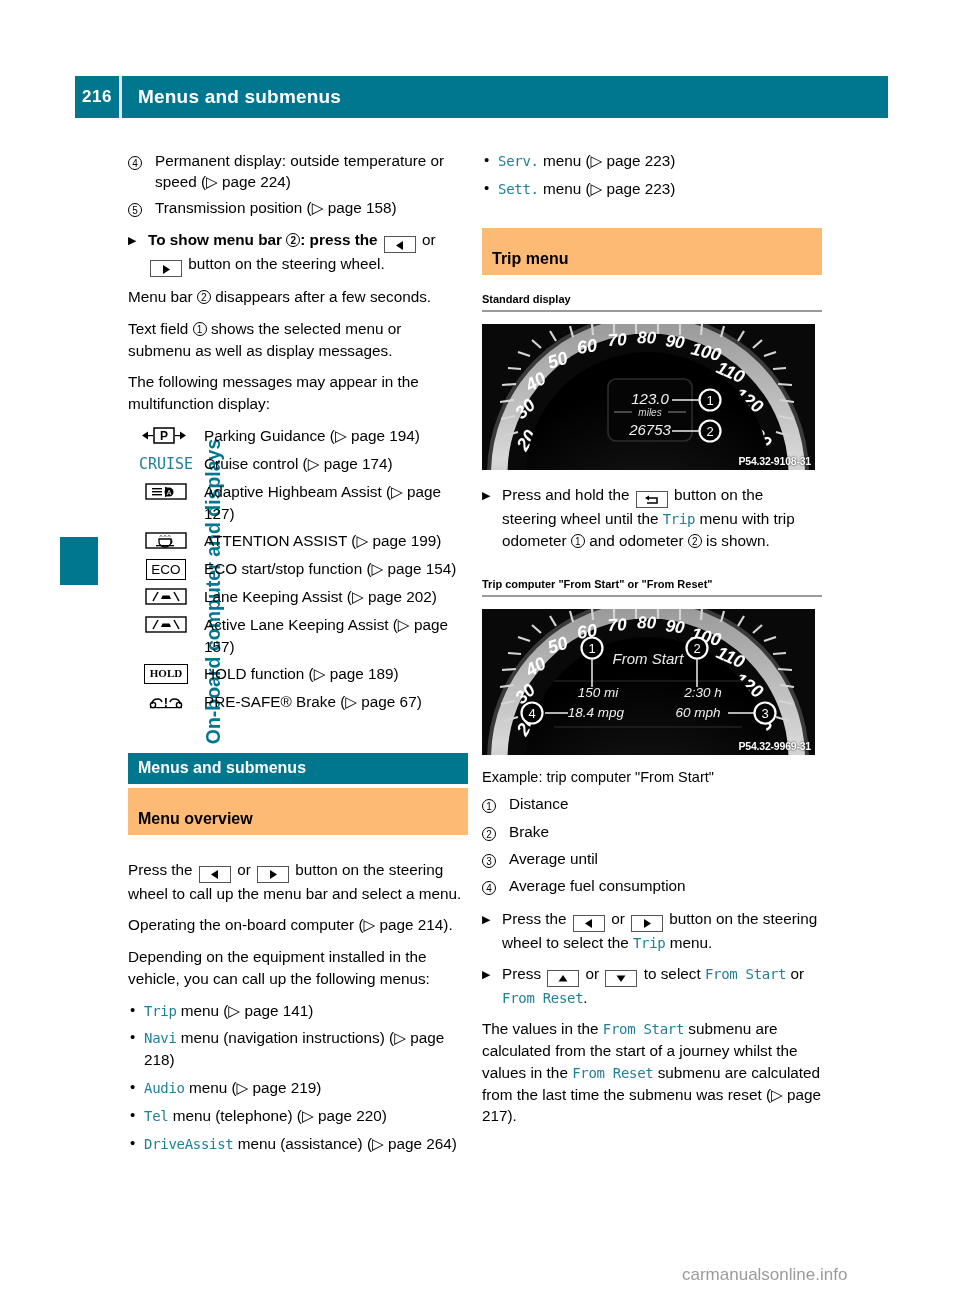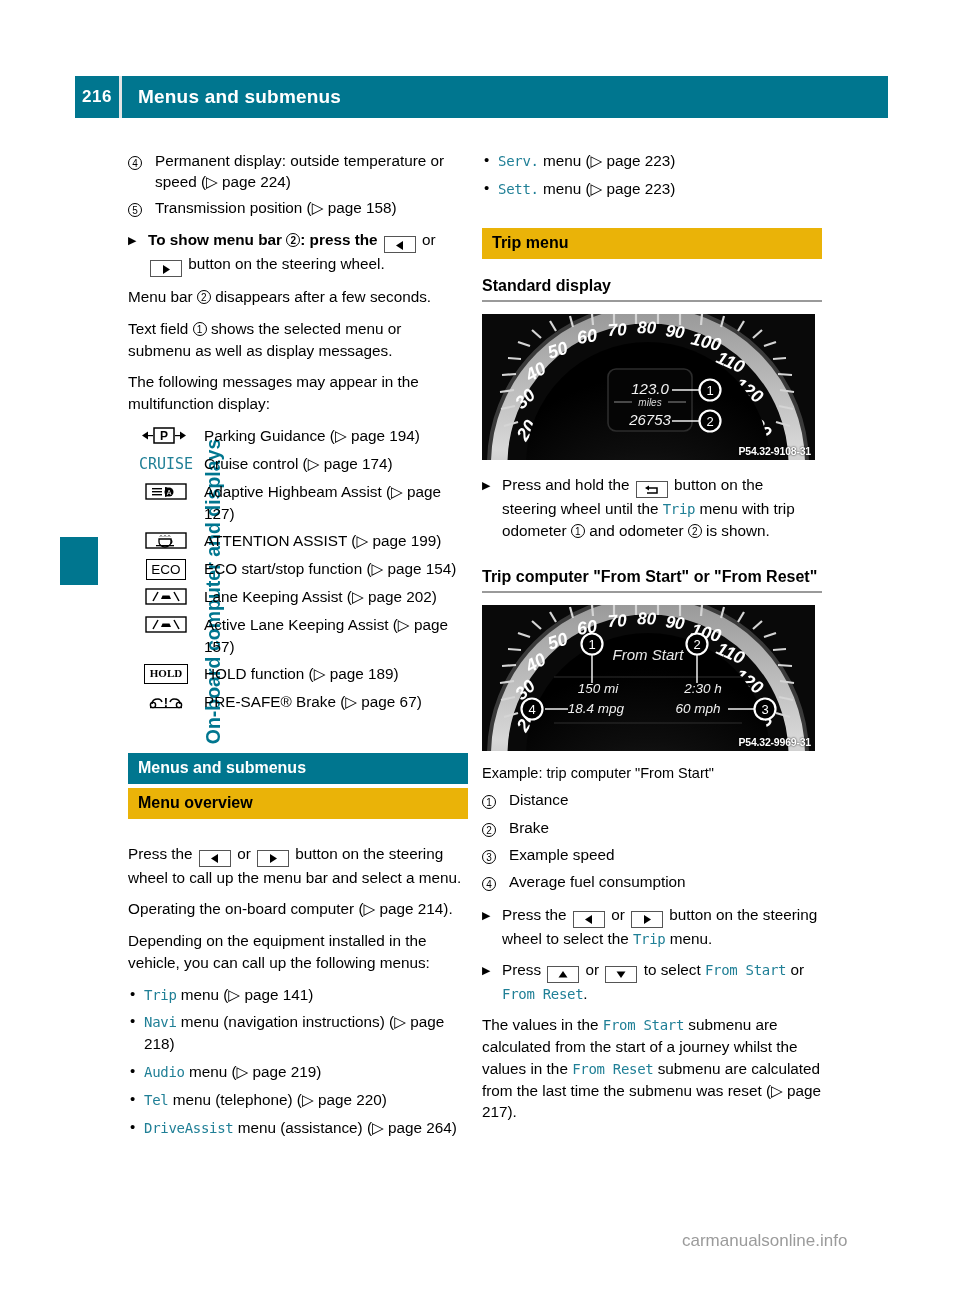--- a/index.html
+++ b/index.html
@@ -110,25 +110,25 @@
     display:inline-block;border:1.4px solid #000;background:#fff;
     box-sizing:border-box;text-align:center;
   }
 
   
   .h-teal{
     background:#00768f;color:#fff;font-weight:bold;font-size:16px;
     padding:6px 10px 7px 10px;margin:0 0 4px 0;
   }
   .h-grey{
-    background:#eab308;color:#000;font-weight:bold;font-size:16px;
-    padding:6px 10px 7px 10px;margin:0 0 24px 0;
+    background:#fdba74;color:#000;font-weight:bold;font-size:16px;
+    padding:22px 10px 7px 10px;margin:0 0 24px 0;
   }
   .h-sub{
-    font-weight:bold;font-size:16px;margin:0 0 0 0;padding:0 0 5px 0;
+    font-weight:bold;font-size:11px;margin:0 0 0 0;padding:0 0 5px 0;
     border-bottom:2px solid #9a9a9a;
   }
 
   
   .cluster{
     position:relative;width:333px;height:146px;margin:12px 0 14px 0;
     background:#0a0a0a;overflow:hidden;
   }
   .cluster .imgid{
     position:absolute;right:4px;bottom:3px;
@@ -136,21 +136,21 @@
     font-family:"Liberation Sans",sans-serif;
     letter-spacing:-0.2px;
     text-shadow:0 0 2px #000;
   }
   .cluster svg{position:absolute;left:0;top:0;}
 
   .caption{font-size:14.5px;margin:2px 0 8px 0;}
 
   
   .watermark{
-    position:absolute;left:682px;top:1231px;
+    position:absolute;left:682px;top:1265px;
     color:#9b9b9b;font-size:17px;
     font-family:"Liberation Sans",sans-serif;
   }
 </style>
 </head>
 <body>
 
 <div class="page">
 
   <div class="header">
@@ -541,21 +541,21 @@
     <div class="legrow">
       <div class="lnum"><span class="circ">1</span></div>
       <div class="ltext">Distance</div>
     </div>
     <div class="legrow">
       <div class="lnum"><span class="circ">2</span></div>
       <div class="ltext">Brake</div>
     </div>
     <div class="legrow">
       <div class="lnum"><span class="circ">3</span></div>
-      <div class="ltext">Example speed</div>
+      <div class="ltext">Average until</div>
     </div>
     <div class="legrow">
       <div class="lnum"><span class="circ">4</span></div>
       <div class="ltext">Average fuel consumption</div>
     </div>
 
     <div class="steprow">
       <div class="arrow">▶</div>
       <div class="stext">
         <span>Press the</span>

